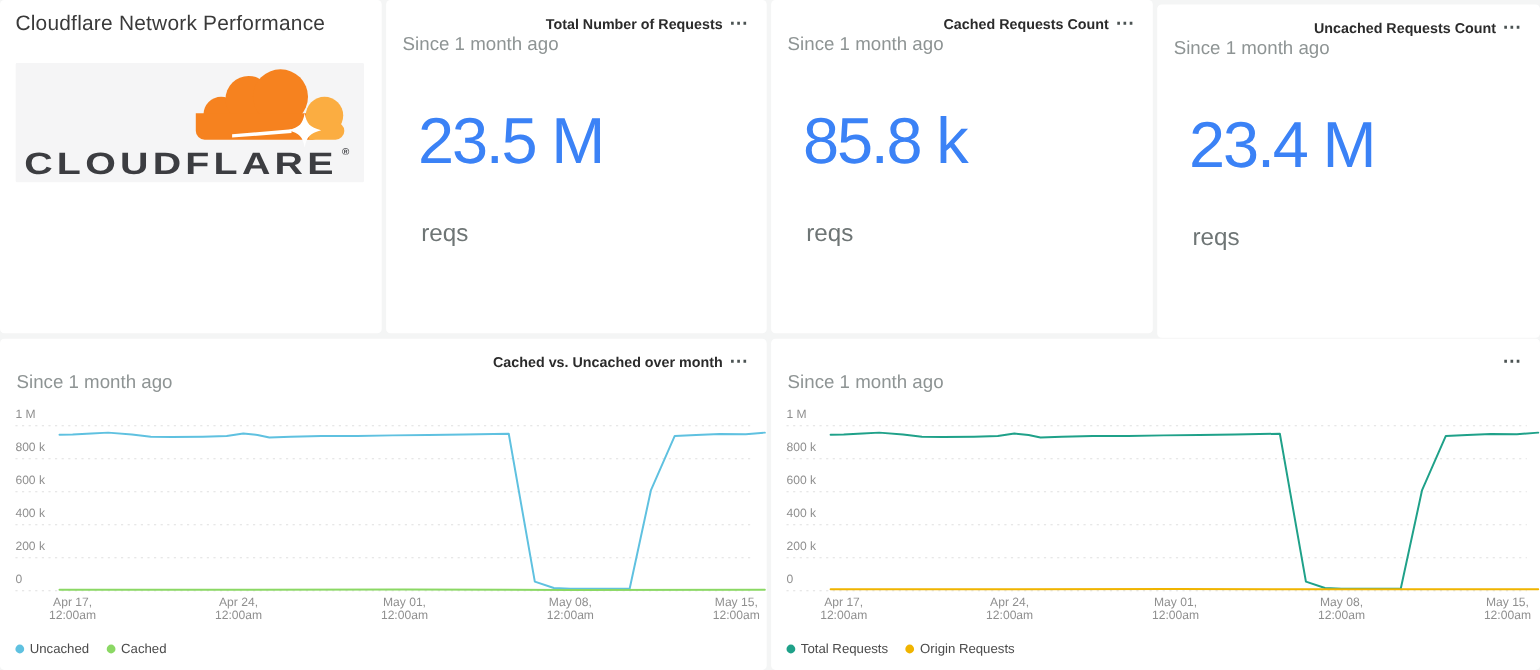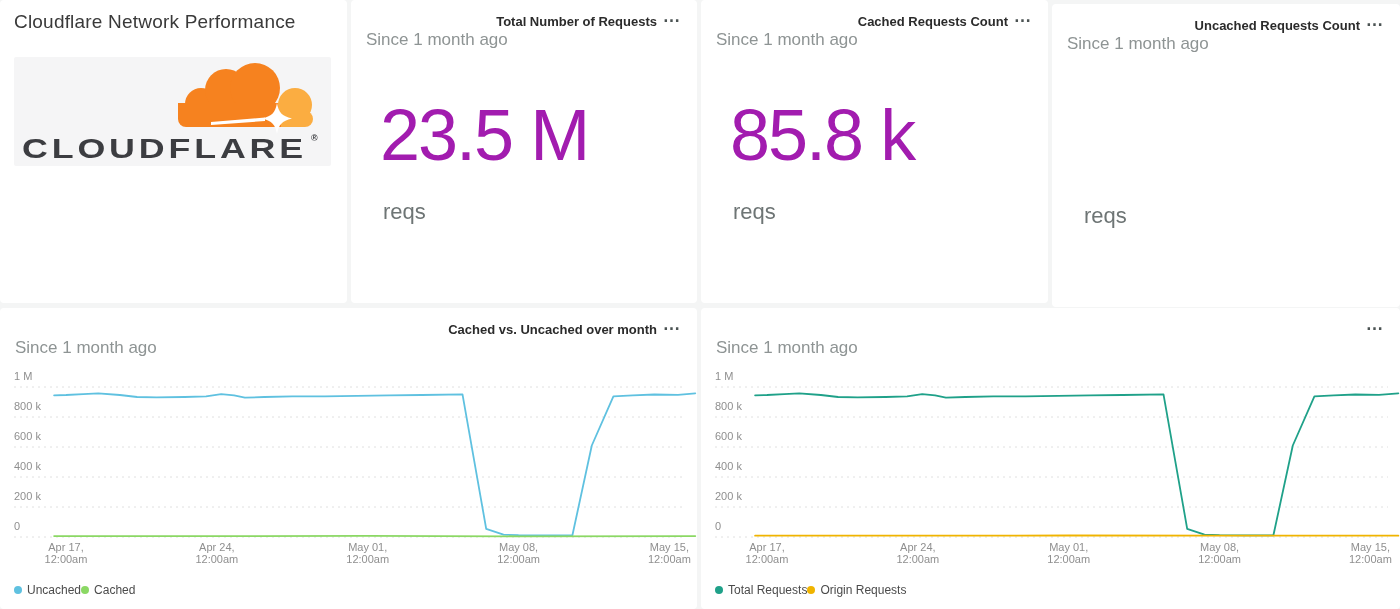--- a/index.html
+++ b/index.html
@@ -31,32 +31,32 @@
     position:absolute;left:15px;top:32px;
     font-size:17px;font-weight:400;color:#8e9494;line-height:16px;
   }
   .menu-btn{
     position:absolute;right:12px;top:10px;border:0;background:transparent;
     color:#4b5353;font-size:17px;font-weight:700;letter-spacing:1px;
     cursor:pointer;padding:2px 4px;line-height:1;
   }
   .bb-value{
     position:absolute;left:29px;top:99px;
-    font-size:72px;font-weight:300;color:#a21caf;letter-spacing:-2px;line-height:1;
+    font-size:59px;font-weight:300;color:#3b82f6;letter-spacing:-2px;line-height:1;
     white-space:nowrap;
   }
   .bb-unit{
     position:absolute;left:32px;top:201px;
     font-size:22px;font-weight:400;color:#6e7575;line-height:1;
   }
   .chart-svg{position:absolute;left:0;top:0;}
   svg text{font-family:"Liberation Sans", sans-serif;}
   .legend{
     position:absolute;left:14px;top:275px;
-    display:flex;align-items:center;
+    display:flex;align-items:center;gap:16px;
   }
   .legend-item{display:flex;align-items:center;gap:5px;cursor:pointer;}
   .legend-dot{width:8px;height:8px;border-radius:50%;display:inline-block;}
   .legend-label{font-size:12px;color:#4b4b4b;}
 </style>
 </head>
 <body>
 
 <section class="card" id="c1">
   <h1 class="dash-title">Cloudflare Network Performance</h1>
@@ -94,20 +94,21 @@
   <div class="w-sub">Since 1 month ago</div>
   <button class="menu-btn">⋯</button>
   <div class="bb-value">85.8 k</div>
   <div class="bb-unit">reqs</div>
 </section>
 
 <section class="card" id="c4">
   <div class="w-title">Uncached Requests Count</div>
   <div class="w-sub">Since 1 month ago</div>
   <button class="menu-btn">⋯</button>
+  <div class="bb-value">23.4 M</div>
   <div class="bb-unit">reqs</div>
 </section>
 
 <section class="card" id="c5">
   <svg class="chart-svg" width="697" height="301">
       <line x1="14" x2="685" y1="79" y2="79" stroke="#E0E0E0" stroke-width="1" stroke-dasharray="2 4"></line>
       <text x="14" y="72" font-size="11" fill="#8F8F8F">1 M</text>
       <line x1="14" x2="685" y1="109" y2="109" stroke="#E0E0E0" stroke-width="1" stroke-dasharray="2 4"></line>
       <text x="14" y="102" font-size="11" fill="#8F8F8F">800 k</text>
       <line x1="14" x2="685" y1="139" y2="139" stroke="#E0E0E0" stroke-width="1" stroke-dasharray="2 4"></line>

